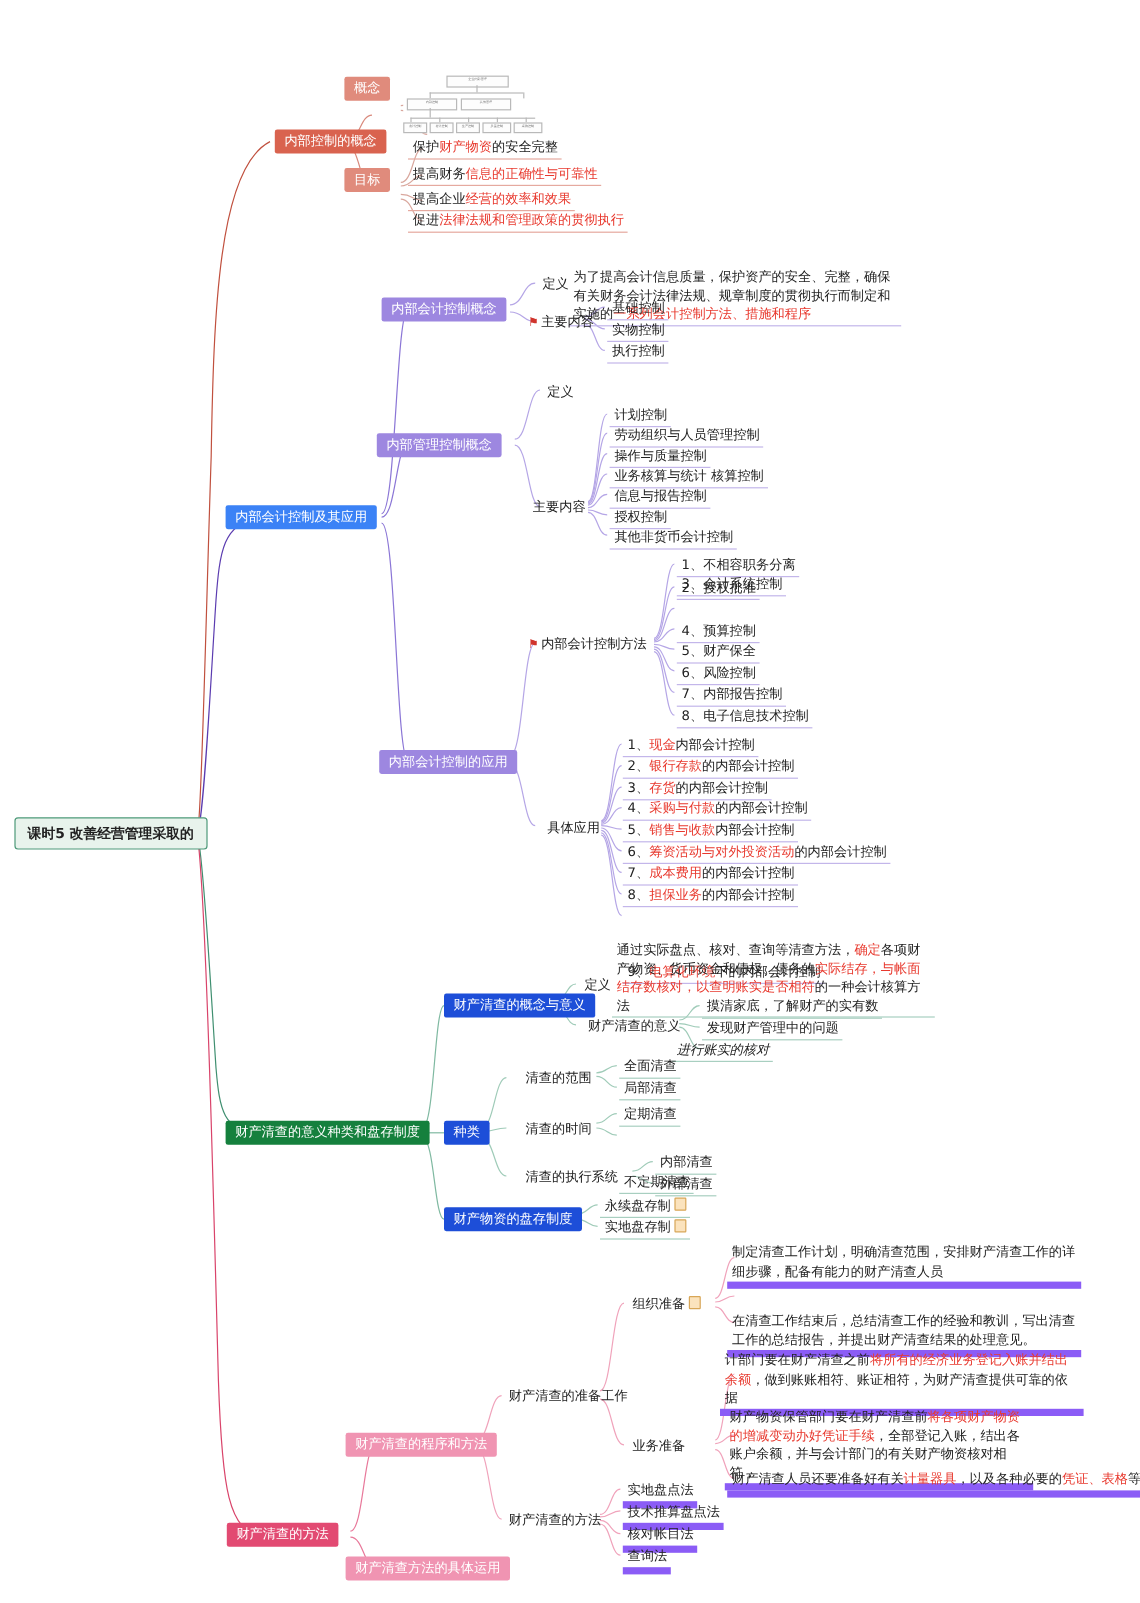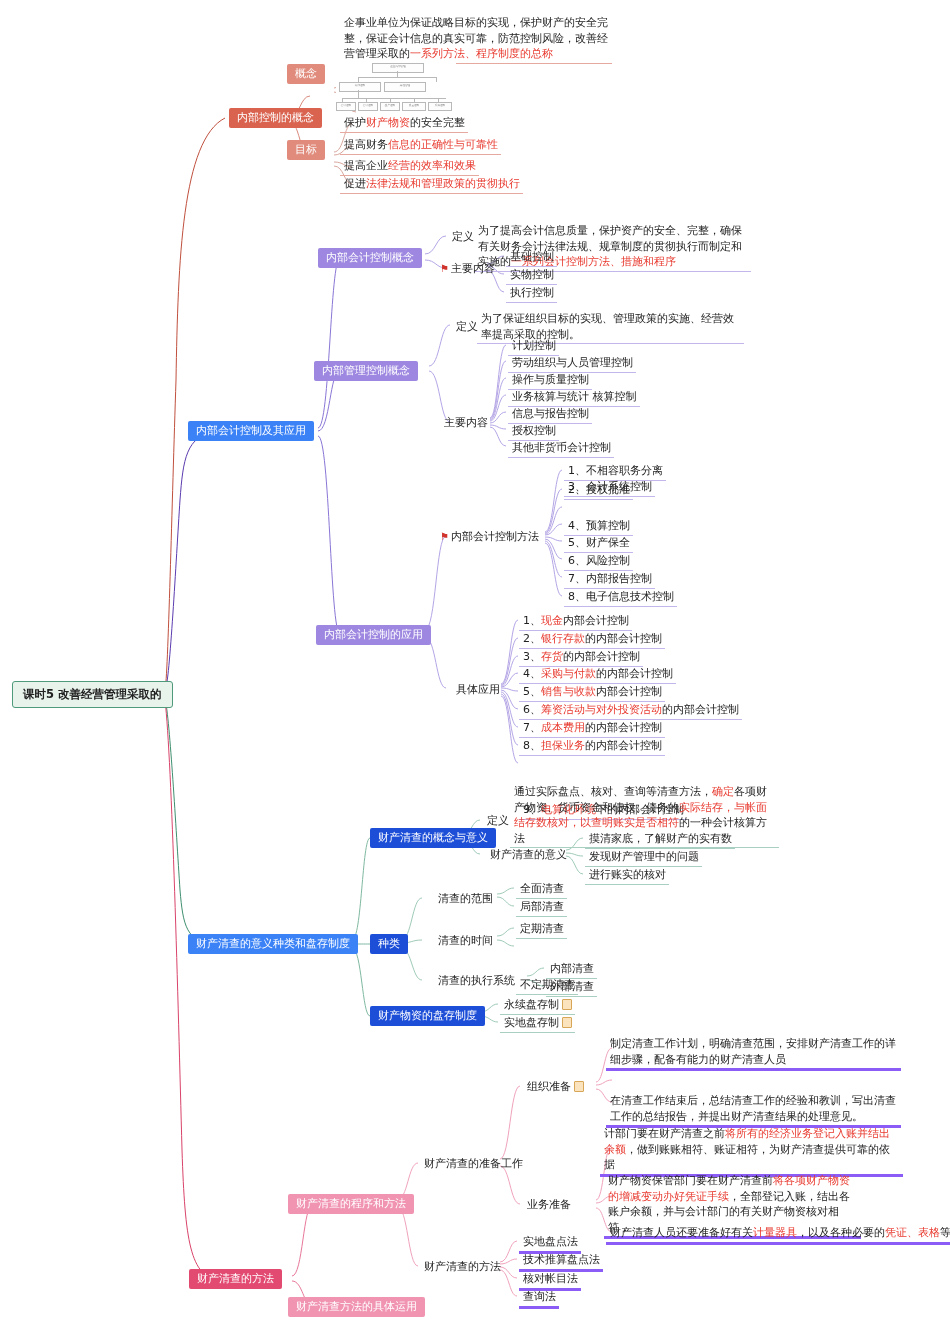--- a/index.html
+++ b/index.html
@@ -15,32 +15,32 @@
   .root{
     background:#e8f3ec;border:1px solid #4e9a7a;border-radius:3px;
     padding:4px 10px;font-weight:bold;font-size:11.5px;color:#222;
   }
   
   .chip{border-radius:2px;padding:2px 8px;color:#ffffff;font-size:11px;}
   .chip-red{background:#d9634f;}
   .chip-red-s{background:#e08b7c;}
   .chip-purple{background:#3b82f6;}
   .chip-purple-s{background:#9d87e0;}
-  .chip-green{background:#3b82f6;}
+  .chip-green{background:#15803d;}
   .chip-green-s{background:#1d4ed8;}
   .chip-pink{background:#e24a72;}
   .chip-pink-s{background:#f094b2;}
   
   .leaf{
     padding:1px 3px 1px 4px;font-size:11px;color:#222;
   }
   .leaf.ul-red{border-bottom:1px solid #e5a99f;}
   .leaf.ul-purple{border-bottom:1px solid #c3b6ea;}
   .leaf.ul-green{border-bottom:1px solid #a8cfc0;}
-  .leaf.ul-pink{border-bottom:3px solid #8b5cf6;}
+  .leaf.ul-pink{border-bottom:6px solid #8b5cf6;}
   .mid{font-size:11px;color:#222;padding:1px 3px;}
   .para{white-space:normal;line-height:1.42;}
   .hl{color:#e8392e;}
   .flag{color:#d0342c;font-size:10px;margin-right:2px;}
   .noteicon{
     display:inline-block;width:8px;height:9px;margin-left:3px;
     background:#fbe3bd;border:1px solid #d8a657;border-radius:1px;
     vertical-align:middle;position:relative;top:-1px;
   }
   
@@ -170,21 +170,20 @@
   </g>
 </svg>
 
 <div class="node root" style="left:12px;top:681px;">课时5  改善经营管理采取的</div>
 
 <div class="node chip chip-red" style="left:186px;top:108px;margin-left:43px;">内部控制的概念</div>
 
 <div class="node chip chip-red-s" style="left:287px;top:64px;">概念</div>
 <div class="node chip chip-red-s" style="left:287px;top:140px;">目标</div>
 
-<div class="node leaf ul-red para" style="left:340px;top:14px;width:265px;"><span>企事业单位为保证战略目标的实现，保护财产的安全完整，保证会计信息的真实可靠，防范控制风险，改善经营管理采取的</span><span class="hl">一系列方法、程序制度的总称</span></div>
 
 <div class="thumb" style="left:336px;top:62px;width:120px;height:48px;">
   <div class="bx" style="left:36px;top:1px;width:50px;height:8px;">企业内部管理</div>
   <div class="ln" style="left:61px;top:9px;width:1px;height:6px;"></div>
   <div class="ln" style="left:22px;top:15px;width:78px;height:1px;"></div>
   <div class="ln" style="left:22px;top:15px;width:1px;height:5px;"></div>
   <div class="ln" style="left:100px;top:15px;width:1px;height:5px;"></div>
   <div class="bx" style="left:3px;top:20px;width:40px;height:8px;">内部控制</div>
   <div class="bx" style="left:48px;top:20px;width:40px;height:8px;">其他管理</div>
   <div class="ln" style="left:22px;top:28px;width:1px;height:8px;"></div>
@@ -214,21 +213,20 @@
 
 <div class="node mid" style="left:449px;top:228px;">定义</div>
 <div class="node leaf ul-purple para" style="left:474px;top:222px;width:270px;"><span>为了提高会计信息质量，保护资产的安全、完整，确保有关财务会计法律法规、规章制度的贯彻执行而制定和实施的</span><span class="hl">一系列会计控制方法、措施和程序</span></div>
 
 <div class="node mid" style="left:437px;top:260px;"><span class="flag">⚑</span><span>主要内容</span></div>
 <div class="node leaf ul-purple" style="left:506px;top:248px;">基础控制</div>
 <div class="node leaf ul-purple" style="left:506px;top:266px;">实物控制</div>
 <div class="node leaf ul-purple" style="left:506px;top:284px;">执行控制</div>
 
 <div class="node mid" style="left:453px;top:318px;">定义</div>
-<div class="node leaf ul-purple para" style="left:477px;top:310px;width:260px;">为了保证组织目标的实现、管理政策的实施、经营效率提高采取的控制。</div>
 
 <div class="node mid" style="left:441px;top:414px;">主要内容</div>
 <div class="node leaf ul-purple" style="left:508px;top:337px;">计划控制</div>
 <div class="node leaf ul-purple" style="left:508px;top:354px;">劳动组织与人员管理控制</div>
 <div class="node leaf ul-purple" style="left:508px;top:371px;">操作与质量控制</div>
 <div class="node leaf ul-purple" style="left:508px;top:388px;">业务核算与统计 核算控制</div>
 <div class="node leaf ul-purple" style="left:508px;top:405px;">信息与报告控制</div>
 <div class="node leaf ul-purple" style="left:508px;top:422px;">授权控制</div>
 <div class="node leaf ul-purple" style="left:508px;top:439px;">其他非货币会计控制</div>
 
@@ -258,21 +256,21 @@
 <div class="node chip chip-green-s" style="left:370px;top:828px;">财产清查的概念与意义</div>
 <div class="node chip chip-green-s" style="left:370px;top:934px;">种类</div>
 <div class="node chip chip-green-s" style="left:370px;top:1006px;">财产物资的盘存制度</div>
 
 <div class="node mid" style="left:484px;top:812px;">定义</div>
 <div class="node leaf ul-green para" style="left:510px;top:783px;width:262px;"><span>通过实际盘点、核对、查询等清查方法，</span><span class="hl">确定</span><span>各项财产物资、货币资金和债权、债务的</span><span class="hl">实际结存，与帐面结存数核对，以查明账实是否相符</span><span>的一种会计核算方法</span></div>
 
 <div class="node mid" style="left:487px;top:846px;">财产清查的意义</div>
 <div class="node leaf ul-green" style="left:585px;top:830px;">摸清家底，了解财产的实有数</div>
 <div class="node leaf ul-green" style="left:585px;top:848px;">发现财产管理中的问题</div>
-<div class="node leaf ul-green" style="left:585px;top:866px;">进行账实的核对</div>
+<div class="node leaf ul-green" style="left:560px;top:866px;font-style:italic;">进行账实的核对</div>
 
 <div class="node mid" style="left:435px;top:890px;">清查的范围</div>
 <div class="node leaf ul-green" style="left:516px;top:880px;">全面清查</div>
 <div class="node leaf ul-green" style="left:516px;top:898px;">局部清查</div>
 
 <div class="node mid" style="left:435px;top:932px;">清查的时间</div>
 <div class="node leaf ul-green" style="left:516px;top:920px;">定期清查</div>
 <div class="node leaf ul-green" style="left:516px;top:976px;">不定期清查</div>
 
 <div class="node mid" style="left:435px;top:972px;">清查的执行系统</div>

